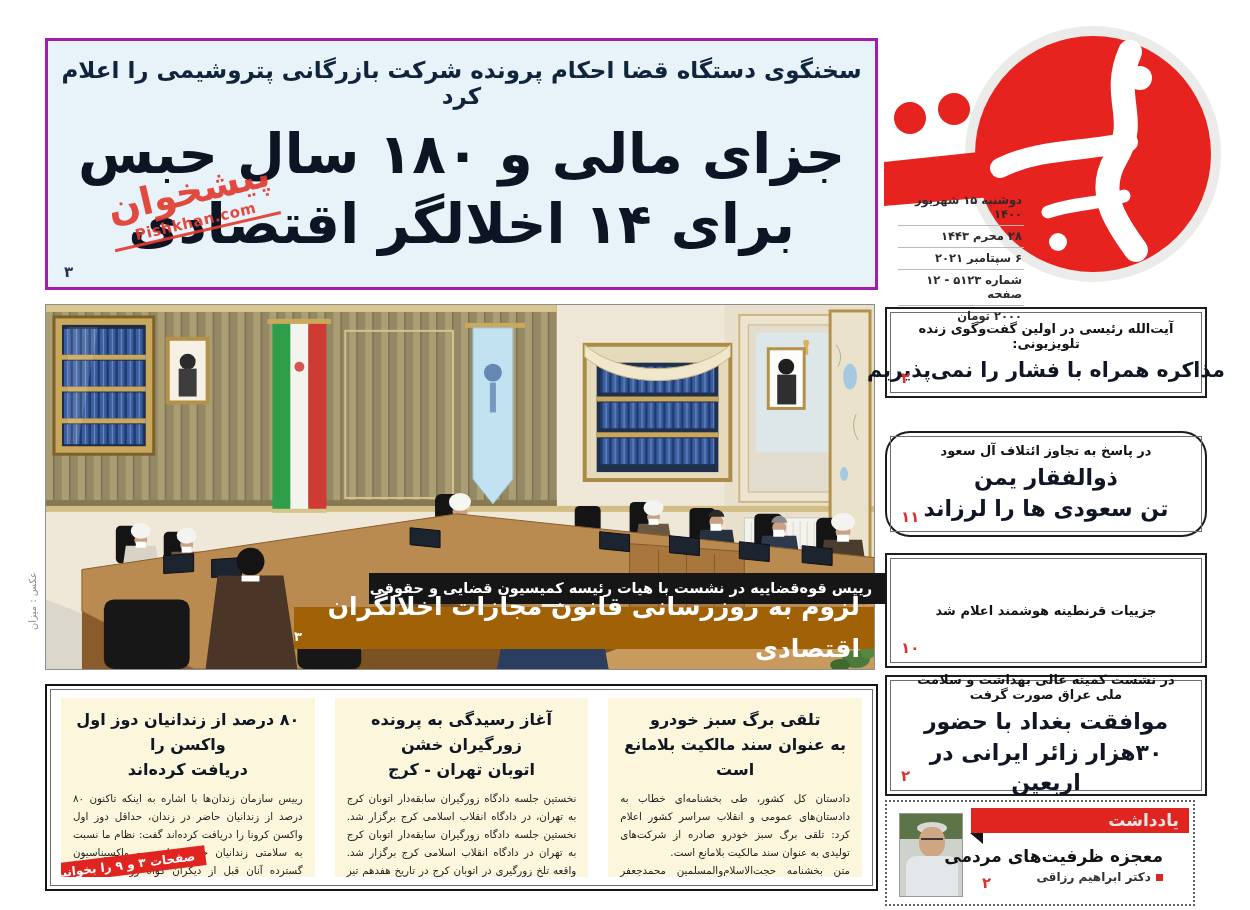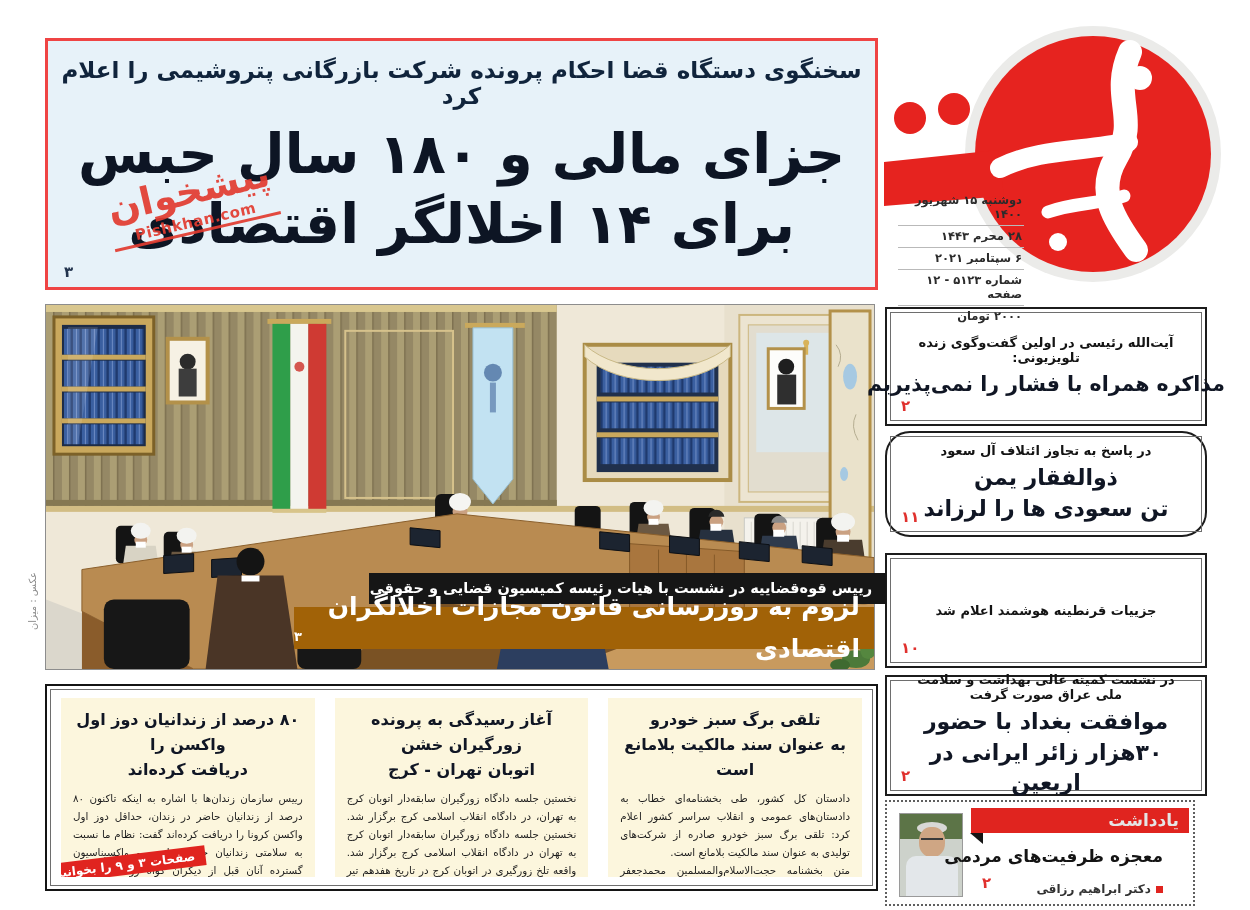--- a/index.html
+++ b/index.html
@@ -2,21 +2,21 @@
 <html lang="fa"><head>
 <meta charset="utf-8">
 <style>
   * { margin:0; padding:0; box-sizing:border-box; }
   html,body { background:#fff; }
   body { width:1250px; height:910px; font-family:"DejaVu Sans", sans-serif; }
   .page { position:relative; width:1250px; height:910px; background:#fff; direction:rtl; overflow:hidden; }
 
   
   .lead-box { position:absolute; left:45px; top:38px; width:833px; height:252px;
-    background:#e7f2f9; border:3px solid #ef4444; text-align:center; }
+    background:#e7f2f9; border:3px solid #a21caf; text-align:center; }
   .lead-kicker { margin-top:16px; font-size:23px; font-weight:bold; color:#10243c; }
   .lead-headline { margin-top:10px; font-size:55px; font-weight:bold; color:#0d1524;
     line-height:1.28; white-space:pre-line; }
   .lead-page { position:absolute; left:16px; bottom:6px; font-size:15px; font-weight:bold; color:#23344e; }
 
   .watermark { position:absolute; left:58px; top:128px; width:170px; text-align:center;
     transform:rotate(-13deg); color:#e23b30; opacity:.92; pointer-events:none; }
   .watermark .wm-fa { font-size:38px; font-weight:bold; }
   .watermark .wm-en { font-size:15px; font-weight:bold; letter-spacing:.5px; border-bottom:3px solid #e23b30; direction:ltr; }
 
@@ -45,32 +45,32 @@
   .news-box { position:absolute; left:885px; width:322px; background:#fff;
     border:2px solid #1c1c1c; padding:3px; }
   .news-inner { width:100%; height:100%; border:1px solid #6e6e6e; position:relative;
     display:flex; flex-direction:column; align-items:center; justify-content:center;
     text-align:center; padding:6px 12px; }
   .nb-kicker { font-size:13px; font-weight:bold; color:#141414; }
   .nb-headline { margin-top:5px; font-size:22px; font-weight:bold; color:#101624;
     line-height:1.4; white-space:pre-line; }
   .nb-headline.one-line { font-size:20.5px; white-space:nowrap; }
   .nb-page { position:absolute; left:10px; bottom:5px; font-size:15px; font-weight:bold; color:#e0312e; }
-  #box1 { top:307px; height:119px; } #box2 { top:431px; height:106px;border-radius:25px; }
+  #box1 { top:307px; height:91px; } #box2 { top:431px; height:106px;border-radius:25px; }
   #box3 { top:553px; height:115px; } #box4 { top:675px; height:121px; }
 
   
   .note-box { position:absolute; left:885px; top:800px; width:310px; height:106px;
     border:2px dotted #5f5f5f; background:#fff; }
   .note-bar { position:absolute; top:6px; right:4px; width:218px; height:25px; background:#e0241f;
     color:#e5e5e5; font-size:17px; font-weight:bold; line-height:25px; text-align:right; padding-right:10px; }
   .note-fold { position:absolute; top:31px; right:210px; width:0; height:0;
     border-top:11px solid #151515; border-left:13px solid transparent; }
   .note-title { position:absolute; right:30px; top:44px; font-size:17px; font-weight:bold; color:#141414; }
-  .note-author { position:absolute; right:30px; top:80px; font-size:12px; font-weight:bold; color:#333; }
+  .note-author { position:absolute; right:30px; top:68px; font-size:12px; font-weight:bold; color:#333; }
   .note-author .bullet { display:inline-block; width:7px; height:7px; background:#e0241f; margin-left:5px; }
   .note-page { position:absolute; left:95px; bottom:12px; font-size:15px; font-weight:bold; color:#e0312e; }
   .note-photo { position:absolute; left:12px; top:11px; width:64px; height:84px;
     border:1px solid #9a9a9a; background:linear-gradient(#5c7447 0 30%, #cdd2cb 30% 100%); overflow:hidden; }
   .np-face { position:absolute; left:19px; top:13px; width:26px; height:30px; border-radius:45%;
     background:#cfa684; }
   .np-hair { position:absolute; left:17px; top:8px; width:30px; height:12px; border-radius:50%;
     background:#d8d8d6; }
   .np-glasses { position:absolute; left:21px; top:24px; width:22px; height:5px;
     border-top:2px solid #3a3a3a; }

